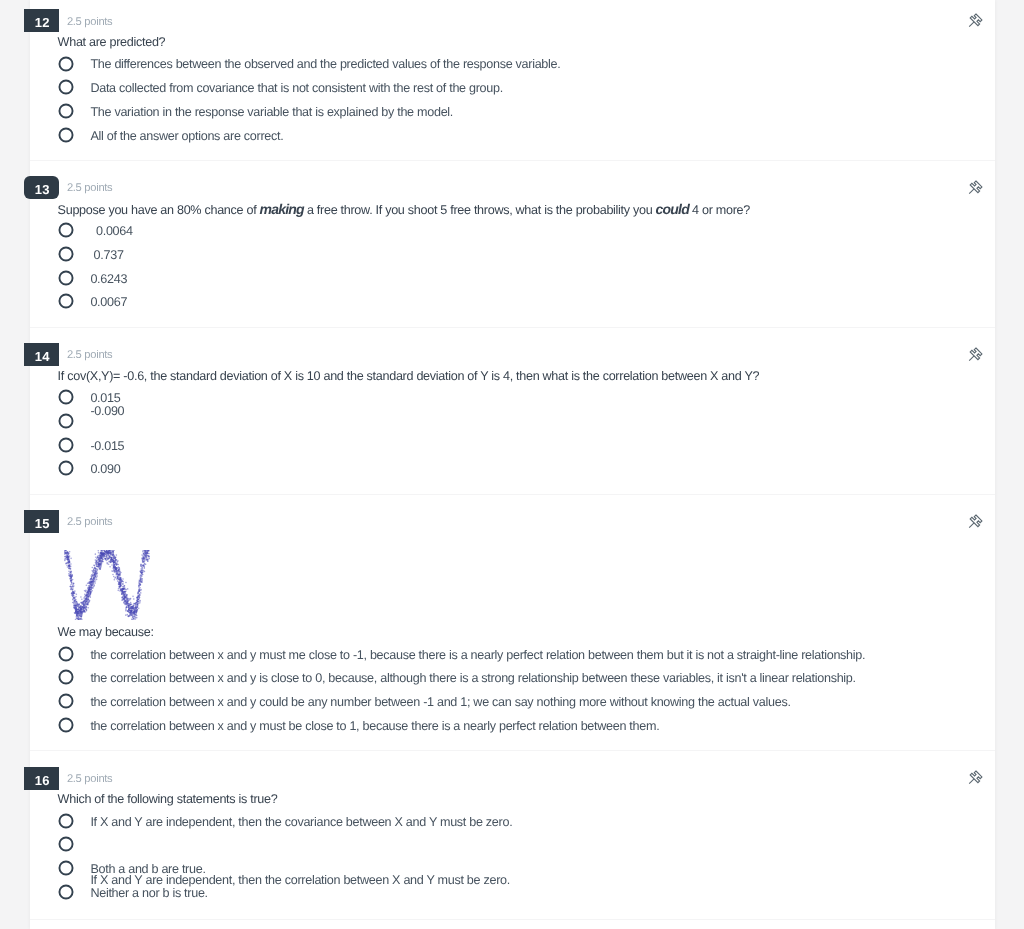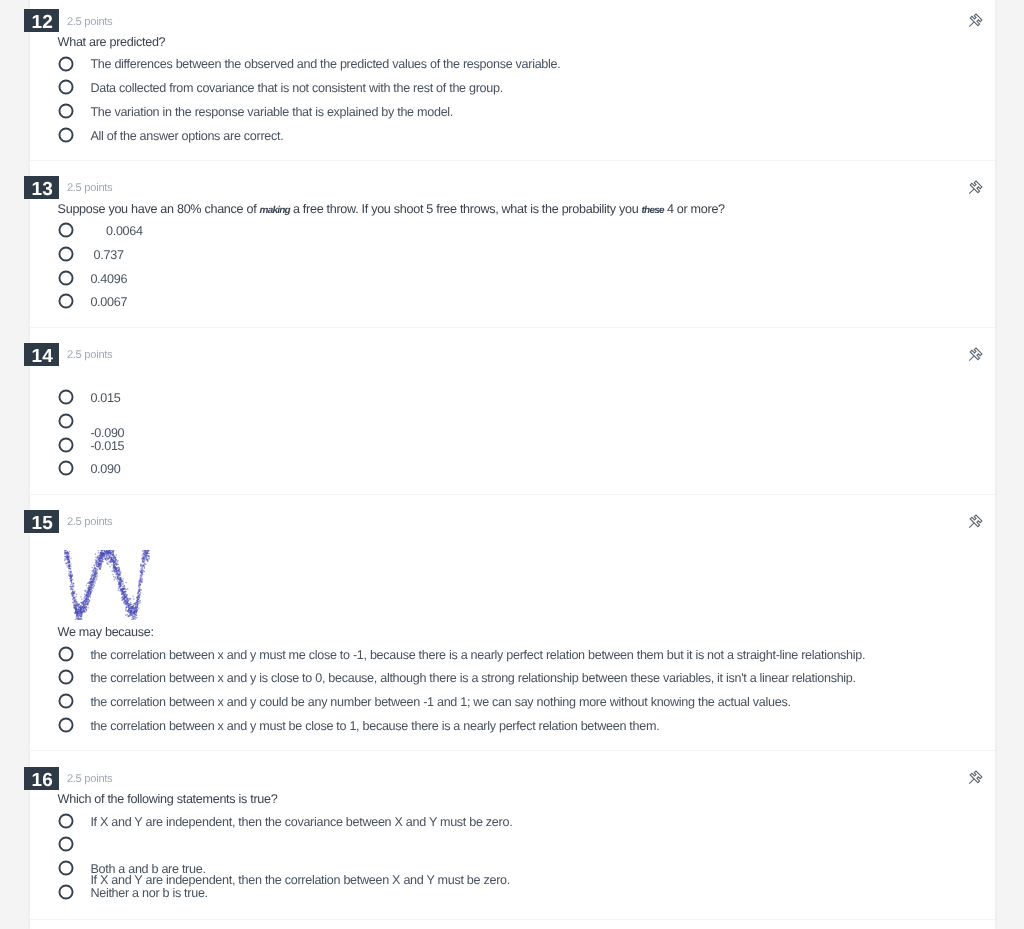--- a/index.html
+++ b/index.html
@@ -14,27 +14,27 @@
   }
   #page{position:relative;width:1024px;height:929px;overflow:hidden;}
   #panel{
     position:absolute;left:30px;top:0;width:965px;height:929px;background:var(--panel-bg,#ffffff);
     box-shadow:0 0 4px rgba(0,0,0,0.055);
   }
   .qblock{position:absolute;left:0;width:965px;background:var(--panel-bg,#fff);box-sizing:border-box;}
   .divider{position:absolute;left:0;width:965px;height:1px;background:var(--divider,#f4f4f5);}
   .badge{
     position:absolute;background:var(--badge-bg,#2e3a45);color:var(--badge-fg,#ffffff);
-    font-weight:700;font-size:19px;line-height:28.4px;text-align:center;
+    font-weight:700;font-size:13px;line-height:28.4px;text-align:center;
     width:35px;height:23px;letter-spacing:0.3px;text-indent:1px;overflow:hidden;
   }
   .points{position:absolute;color:var(--points,#a0abb5);font-size:11.2px;line-height:14px;white-space:nowrap;letter-spacing:-0.3px;}
   .pin{position:absolute;width:18px;height:18px;}
   .qtext{position:absolute;color:var(--prompt,#38434f);font-size:12.6px;line-height:16px;white-space:nowrap;letter-spacing:-0.3px;}
-  .qtext b{font-weight:700;font-style:italic;font-size:10px;letter-spacing:-0.8px;}
+  .qtext b{font-weight:700;font-style:italic;font-size:14px;letter-spacing:-0.8px;}
   .radio{position:absolute;width:16px;height:16px;}
   .olabel{position:absolute;color:var(--option,#47535f);font-size:12.6px;line-height:16px;white-space:nowrap;letter-spacing:-0.3px;}
   .scatter{position:absolute;}
 </style>
 </head>
 <body>
 
 <div id="page">
   <div id="panel">
   <div class="qblock" style="top: 0px; height: 160px;">
@@ -65,71 +65,72 @@
     </div>
     <div class="opt">
       <span class="radio" style="left: 27.9px; top: 126.6px;"><svg viewBox="0 0 16 16" width="16" height="16">
               <circle cx="8" cy="8" r="6.55" fill="#ffffff" stroke="#33414e" stroke-width="1.9"></circle>
             </svg></span>
       <span class="olabel" style="left: 60.4px; top: 127.5px;">All of the answer options are correct.</span>
     </div>
     <div class="divider" style="top: 160px;"></div>
   </div>
   <div class="qblock" style="top: 166.8px; height: 160.2px;">
-    <div class="badge" style="left: -5.7px; top: 9.4px;">13</div>
+    <div class="badge" style="left: -5.7px; top: 9.4px; border-radius: 6px;">13</div>
     <div class="points" style="left: 36.9px; top: 14.6px;">2.5 points</div>
     <div class="pin" style="left: 936.5px; top: 12.2px;"><svg viewBox="0 0 18 18" width="18" height="18">
             <path d="M8.95 2 L14.9 7.95 L13.19 9.67 L11.38 7.86 L9.94 9.31 L12.64 12.01 L10.93 13.73 L3.17 5.97 L4.89 4.26 L7.59 6.96 L9.04 5.52 L7.23 3.71 Z" fill="none" stroke="#5b6770" stroke-width="1.1" stroke-linejoin="miter"></path>
             <path d="M7.05 9.85 L2.2 14.7" stroke="#5b6770" stroke-width="1.05" stroke-linecap="butt"></path>
           </svg></div>
-    <div class="qtext" style="left: 27.6px; top: 34.2px;">Suppose you have an 80% chance of <b>making</b> a free throw. If you shoot 5 free throws, what is the probability you <b>these</b> 4 or more?</div>
+    <div class="qtext" style="left: 27.6px; top: 34.2px;">Suppose you have an 80% chance of <b>making</b> a free throw. If you shoot 5 free throws, what is the probability you <b>could</b> 4 or more?</div>
     <div class="opt">
       <span class="radio" style="left: 27.9px; top: 55.5px;"><svg viewBox="0 0 16 16" width="16" height="16">
               <circle cx="8" cy="8" r="6.55" fill="#ffffff" stroke="#33414e" stroke-width="1.9"></circle>
             </svg></span>
-      <span class="olabel" style="left: 76px; top: 56.4px;">0.0064</span>
+      <span class="olabel" style="left: 66px; top: 56.4px;">0.0064</span>
     </div>
     <div class="opt">
       <span class="radio" style="left: 27.9px; top: 79.2px;"><svg viewBox="0 0 16 16" width="16" height="16">
               <circle cx="8" cy="8" r="6.55" fill="#ffffff" stroke="#33414e" stroke-width="1.9"></circle>
             </svg></span>
       <span class="olabel" style="left: 60.4px; top: 80.1px;">&nbsp;0.737</span>
     </div>
     <div class="opt">
       <span class="radio" style="left: 27.9px; top: 102.9px;"><svg viewBox="0 0 16 16" width="16" height="16">
               <circle cx="8" cy="8" r="6.55" fill="#ffffff" stroke="#33414e" stroke-width="1.9"></circle>
             </svg></span>
-      <span class="olabel" style="left: 60.4px; top: 103.8px;">0.4096</span>
+      <span class="olabel" style="left: 60.4px; top: 103.8px;">0.6243</span>
     </div>
     <div class="opt">
       <span class="radio" style="left: 27.9px; top: 126.6px;"><svg viewBox="0 0 16 16" width="16" height="16">
               <circle cx="8" cy="8" r="6.55" fill="#ffffff" stroke="#33414e" stroke-width="1.9"></circle>
             </svg></span>
       <span class="olabel" style="left: 60.4px; top: 127.5px;">0.0067</span>
     </div>
     <div class="divider" style="top: 160.2px;"></div>
   </div>
   <div class="qblock" style="top: 333.8px; height: 160.2px;">
     <div class="badge" style="left: -5.7px; top: 9.4px;">14</div>
     <div class="points" style="left: 36.9px; top: 14.6px;">2.5 points</div>
     <div class="pin" style="left: 936.5px; top: 12.2px;"><svg viewBox="0 0 18 18" width="18" height="18">
             <path d="M8.95 2 L14.9 7.95 L13.19 9.67 L11.38 7.86 L9.94 9.31 L12.64 12.01 L10.93 13.73 L3.17 5.97 L4.89 4.26 L7.59 6.96 L9.04 5.52 L7.23 3.71 Z" fill="none" stroke="#5b6770" stroke-width="1.1" stroke-linejoin="miter"></path>
             <path d="M7.05 9.85 L2.2 14.7" stroke="#5b6770" stroke-width="1.05" stroke-linecap="butt"></path>
           </svg></div>
+    <div class="qtext" style="left: 27.6px; top: 34.2px;">If cov(X,Y)= -0.6, the standard deviation of X is 10 and the standard deviation of Y is 4, then what is the correlation between X and Y?</div>
     <div class="opt">
       <span class="radio" style="left: 27.9px; top: 55.5px;"><svg viewBox="0 0 16 16" width="16" height="16">
               <circle cx="8" cy="8" r="6.55" fill="#ffffff" stroke="#33414e" stroke-width="1.9"></circle>
             </svg></span>
       <span class="olabel" style="left: 60.4px; top: 56.4px;">0.015</span>
     </div>
     <div class="opt">
       <span class="radio" style="left: 27.9px; top: 79.2px;"><svg viewBox="0 0 16 16" width="16" height="16">
               <circle cx="8" cy="8" r="6.55" fill="#ffffff" stroke="#33414e" stroke-width="1.9"></circle>
             </svg></span>
-      <span class="olabel" style="left: 60.4px; top: 91px;">-0.090</span>
+      <span class="olabel" style="left: 60.4px; top: 69px;">-0.090</span>
     </div>
     <div class="opt">
       <span class="radio" style="left: 27.9px; top: 102.9px;"><svg viewBox="0 0 16 16" width="16" height="16">
               <circle cx="8" cy="8" r="6.55" fill="#ffffff" stroke="#33414e" stroke-width="1.9"></circle>
             </svg></span>
       <span class="olabel" style="left: 60.4px; top: 103.8px;">-0.015</span>
     </div>
     <div class="opt">
       <span class="radio" style="left: 27.9px; top: 126.6px;"><svg viewBox="0 0 16 16" width="16" height="16">
               <circle cx="8" cy="8" r="6.55" fill="#ffffff" stroke="#33414e" stroke-width="1.9"></circle>

